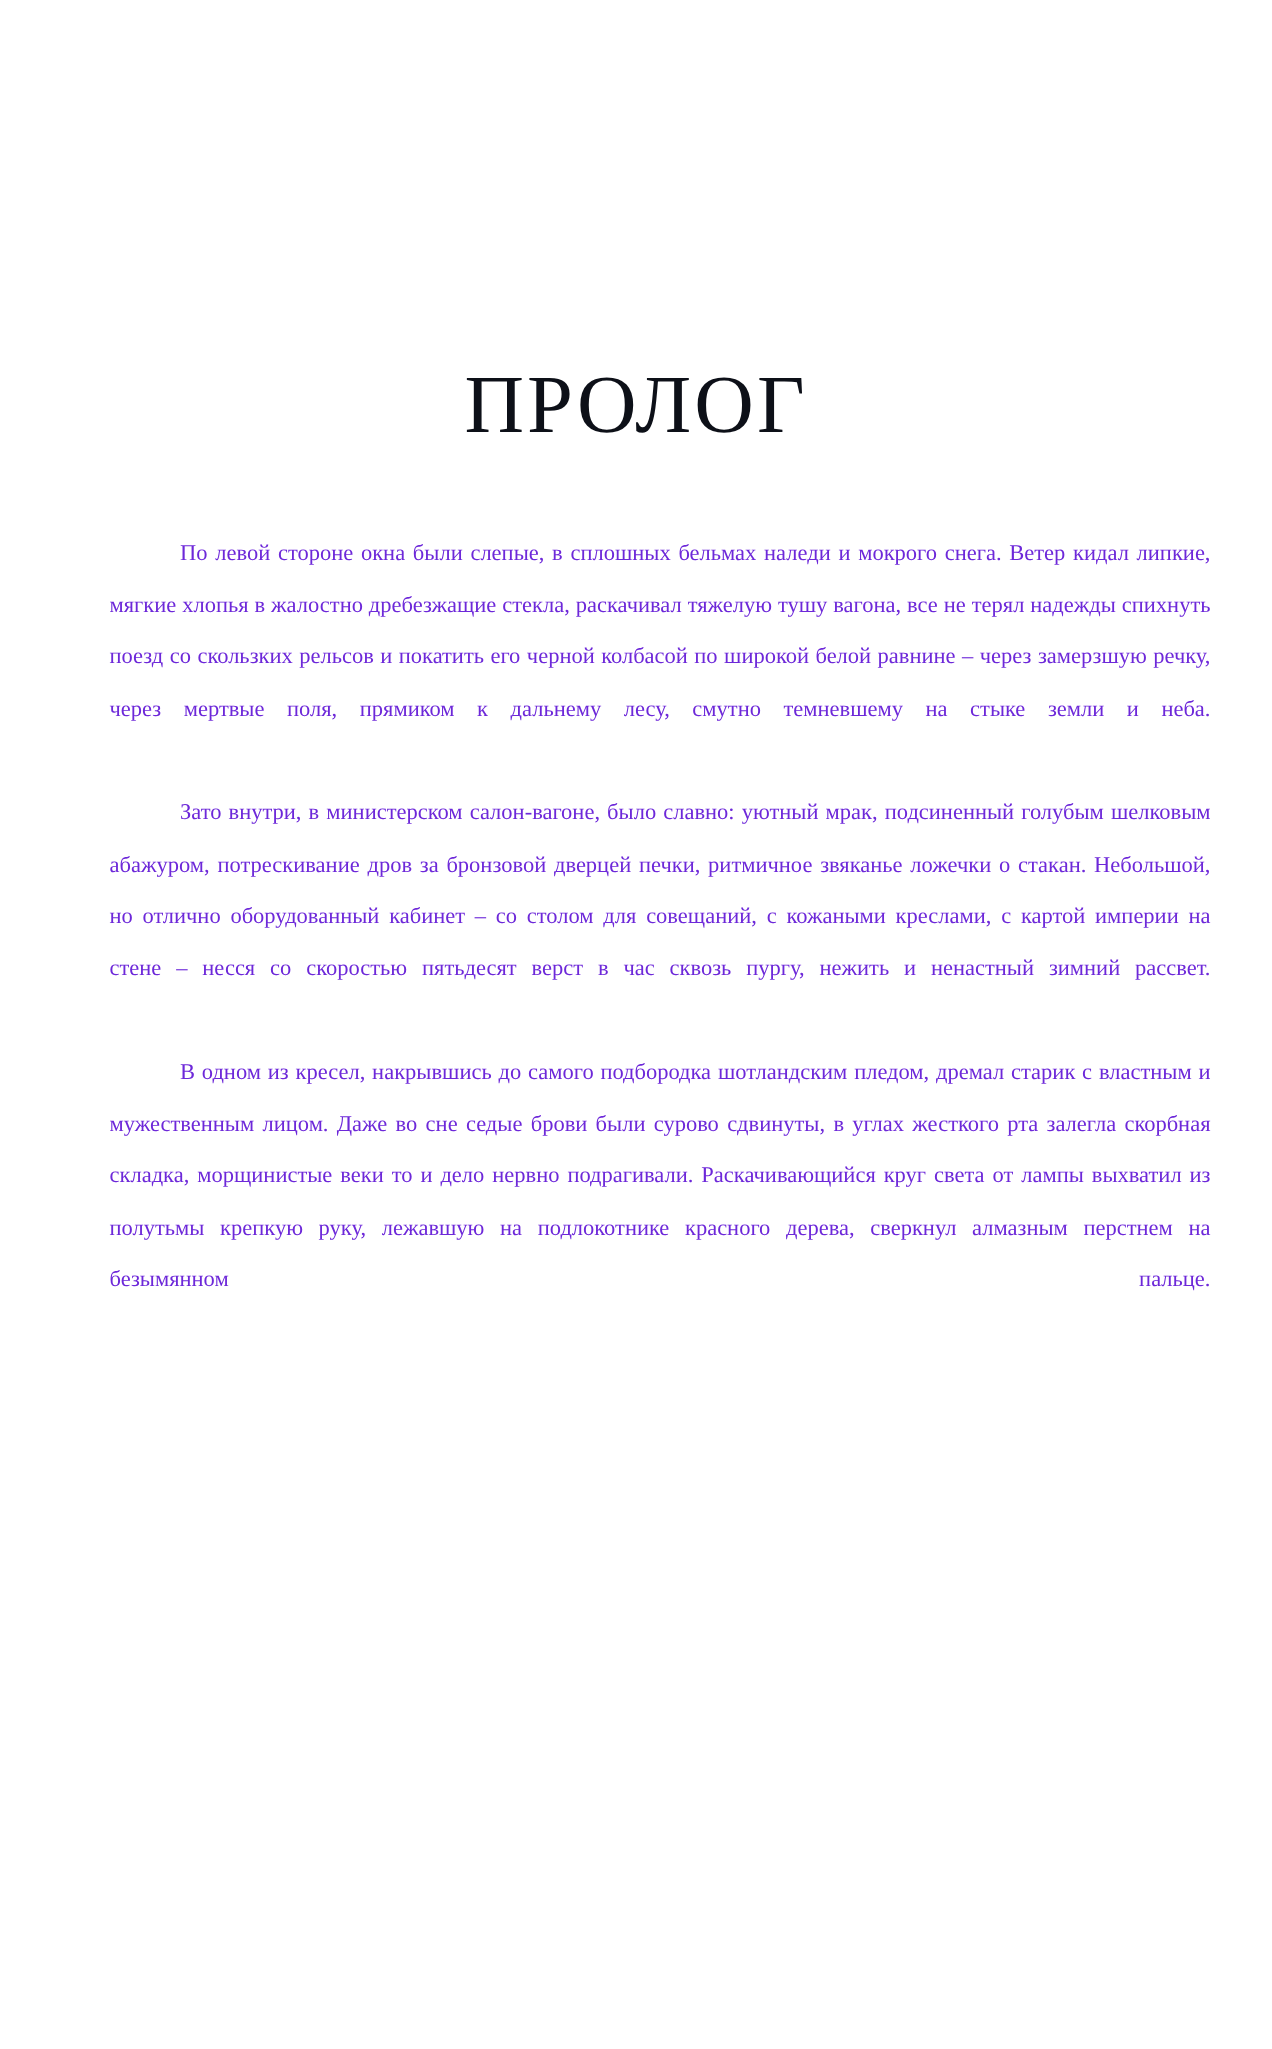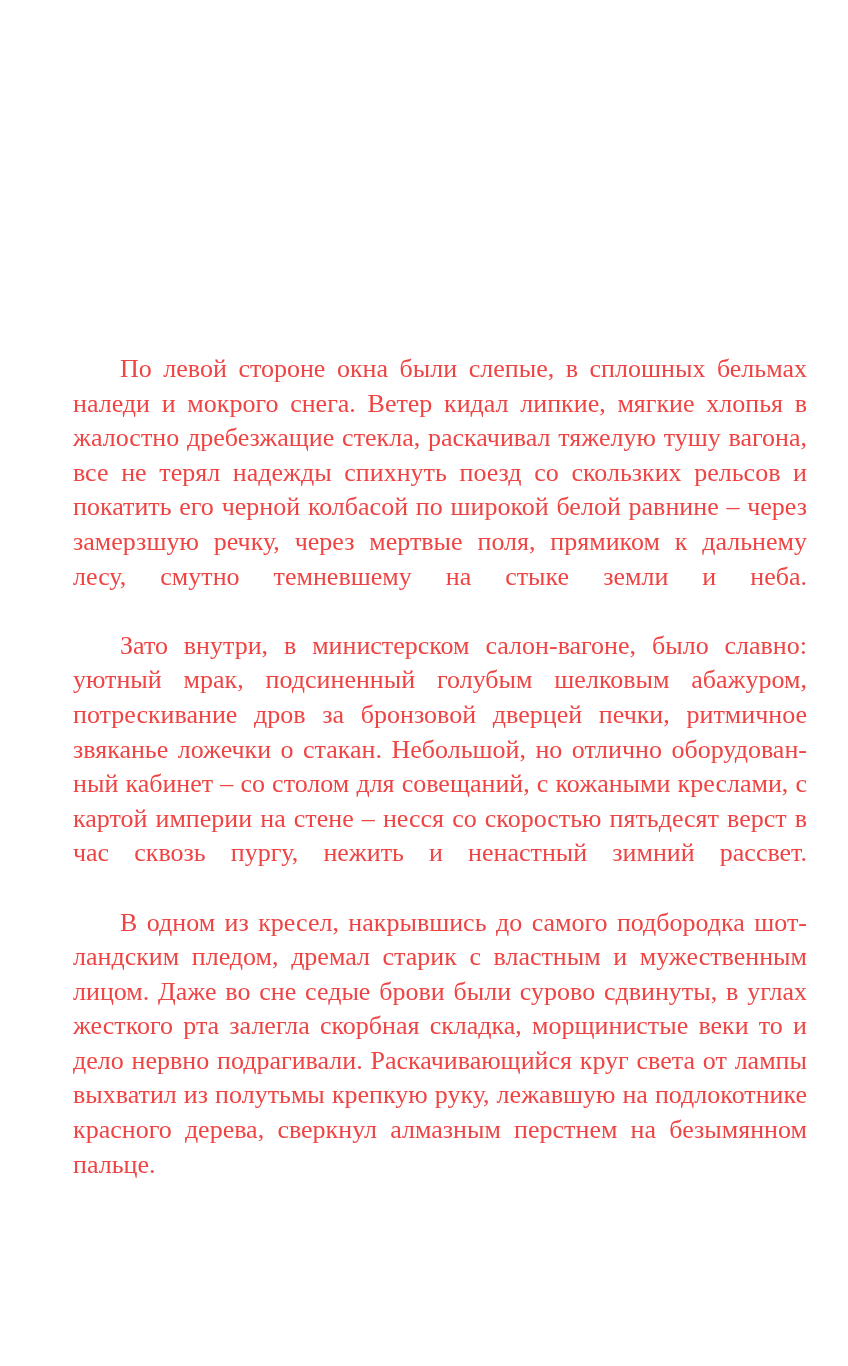--- a/index.html
+++ b/index.html
@@ -41,23 +41,23 @@
     top: 352px;
     width: 734px;
   }
 
   .para {
     margin: 0;
     padding: 0;
     text-indent: 47px;
     text-align: justify;
     text-justify: inter-word;
-    font-size: 26px;
+    font-size: 15px;
     line-height: 34.6px;
-    color: #ef4444;
+    color: #6d28d9;
     word-spacing: 0.2px;
     hyphens: manual;
   }
 
   
   .para + .para {
     margin-top: 0;
   }
 
   
@@ -65,20 +65,21 @@
     content: "";
     display: inline-block;
     width: 100%;
   }
 </style>
 </head>
 <body>
 
 <div class="page" style="background: rgb(255, 255, 255); color: rgb(20, 24, 31);">
 
+  <h1 class="chapter-title">ПРОЛОГ</h1>
 
   <div class="body-block">
     <p class="para">По левой стороне окна были слепые, в сплошных бельмах наледи и мокрого снега. Ветер кидал липкие, мягкие хлопья в жалостно дребезжащие стекла, раскачивал тяжелую тушу ва­гона, все не терял надежды спихнуть поезд со скользких рельсов и покатить его черной колбасой по широкой белой равнине – через замерзшую речку, через мертвые поля, прямиком к даль­нему лесу, смутно темневшему на стыке земли и неба.</p>
     <p class="para">Зато внутри, в министерском салон-вагоне, было славно: уютный мрак, подсиненный голубым шелковым абажуром, потрескивание дров за бронзовой дверцей печки, ритмичное звяканье ложечки о стакан. Небольшой, но отлично оборудован­ный кабинет – со столом для совещаний, с кожаными креслами, с картой империи на стене – несся со скоростью пятьдесят верст в час сквозь пургу, нежить и ненастный зимний рассвет.</p>
     <p class="para">В одном из кресел, накрывшись до самого подбородка шот­ландским пледом, дремал старик с властным и мужественным лицом. Даже во сне седые брови были сурово сдвинуты, в углах жесткого рта залегла скорбная складка, морщинистые веки то и дело нервно подрагивали. Раскачивающийся круг света от лампы выхватил из полутьмы крепкую руку, лежавшую на подлокотнике красного дерева, сверкнул алмазным перстнем на безымянном пальце.</p>
   </div>
 
 </div>
 
 </body></html>

